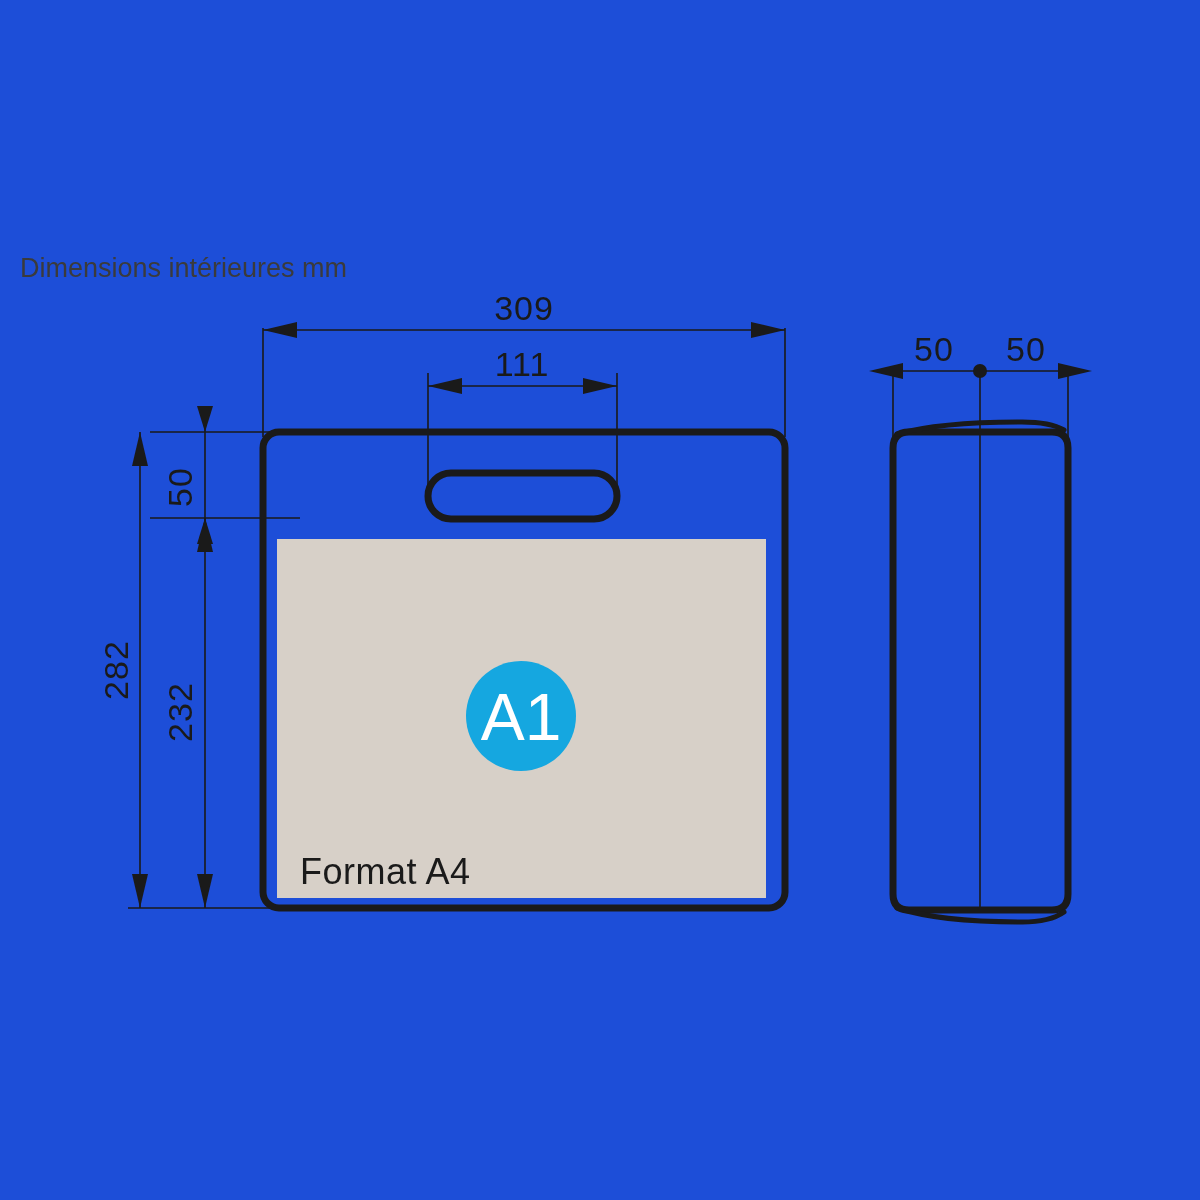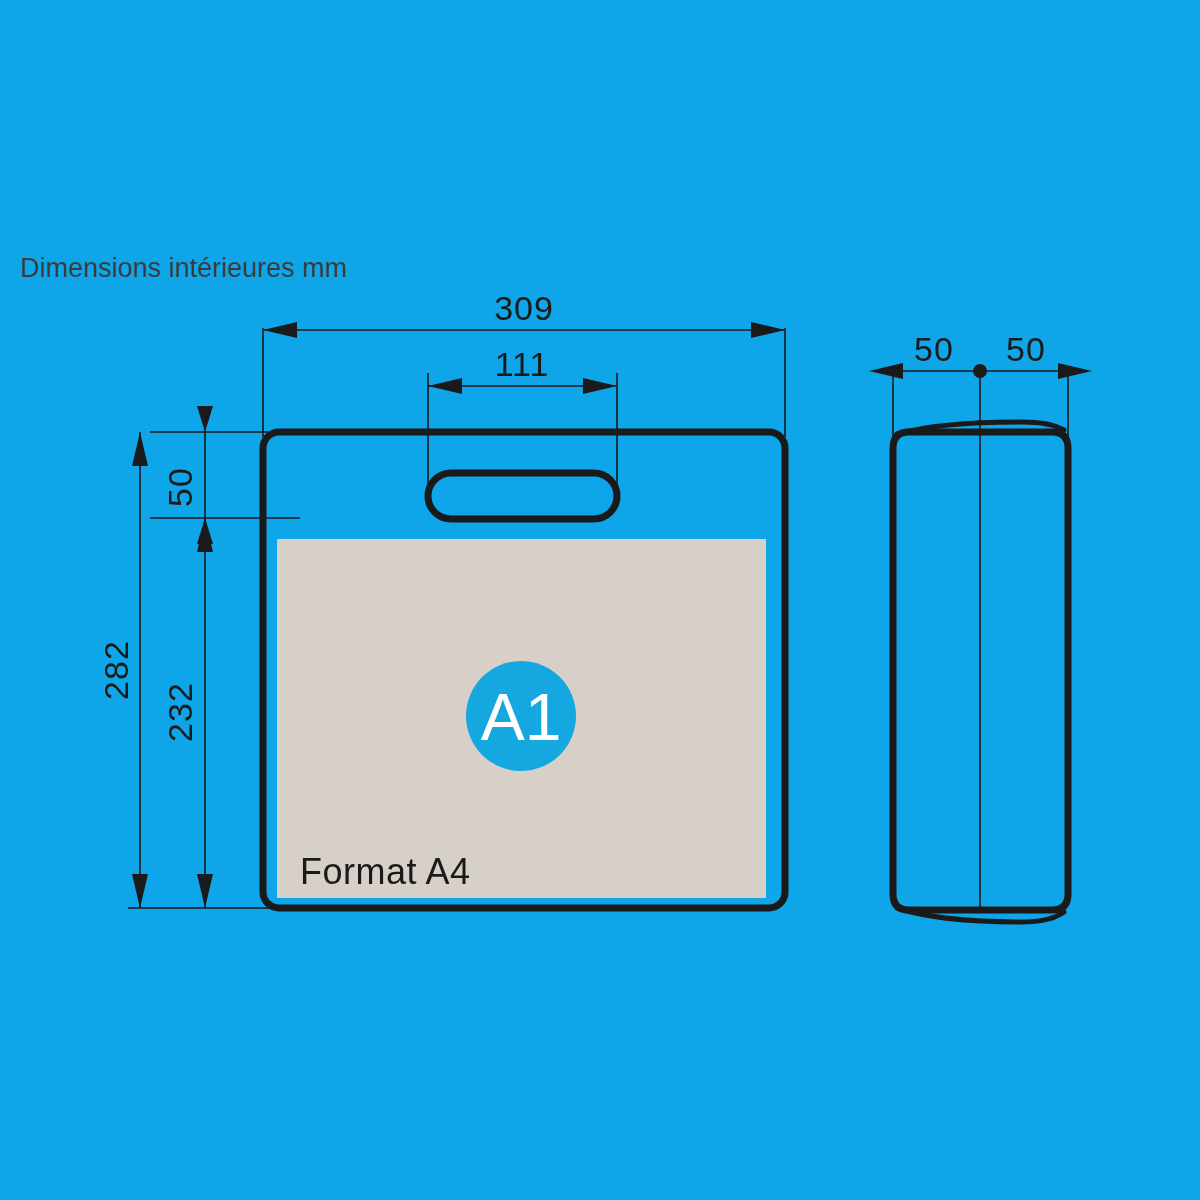--- a/index.html
+++ b/index.html
@@ -8,21 +8,21 @@
     padding: 0;
     background: #ffffff;
   }
   body {
     font-family: "Liberation Sans", sans-serif;
   }
   #drawing-root {
     position: relative;
     width: 1200px;
     height: 1200px;
-    background: #0ea5e9;
+    background: #1d4ed8;
     overflow: hidden;
   }
   #drawing-svg {
     display: block;
     width: 1200px;
     height: 1200px;
   }
   .dim-text {
     font-family: "Liberation Sans", sans-serif;
     font-size: 34px;

